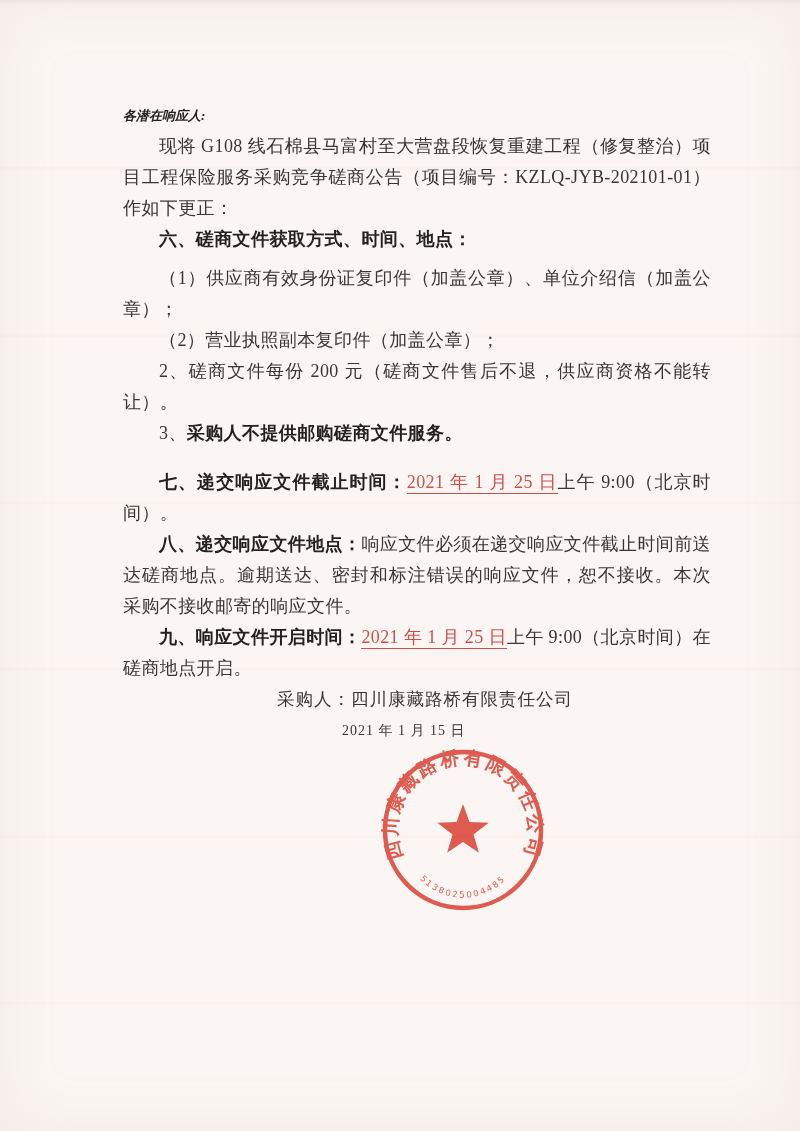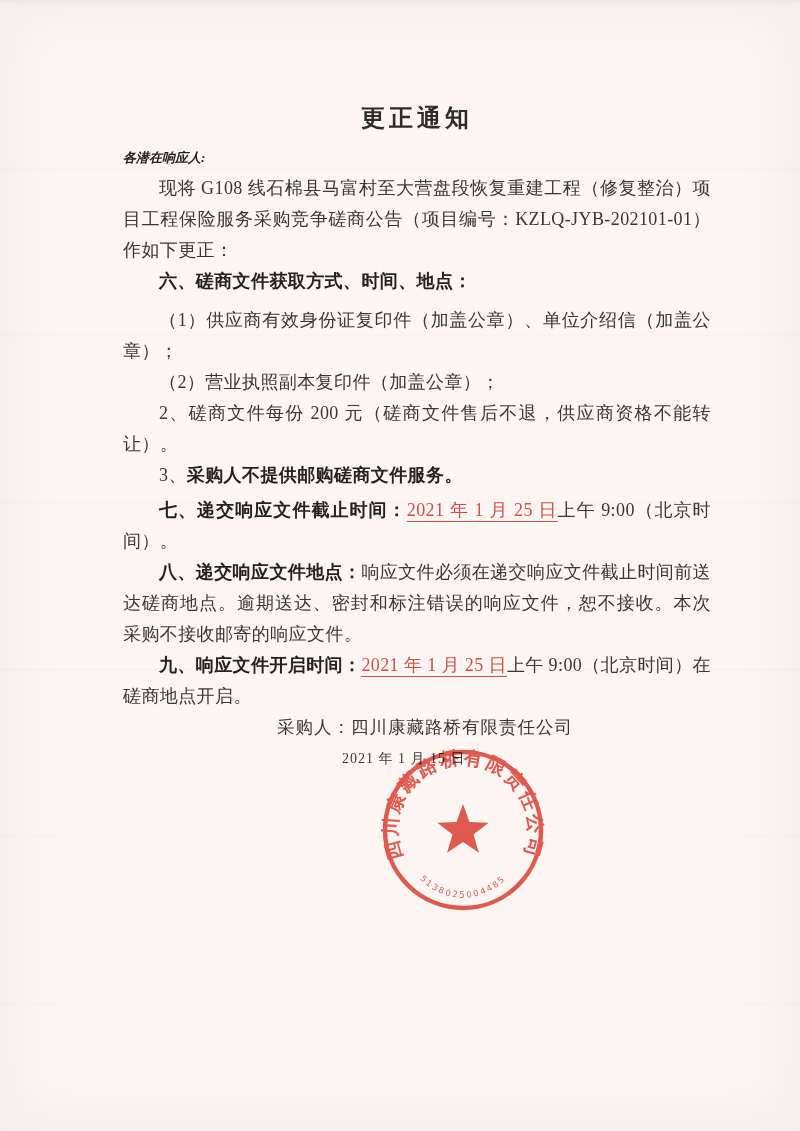--- a/index.html
+++ b/index.html
@@ -56,21 +56,21 @@
   }
   .indent { text-indent: 2em; }
   .b { font-weight: bold; color: var(--ink-bold); }
   .red { color: var(--red); }
   .red-u {
     color: var(--red);
     border-bottom: 1.5px solid var(--red);
     padding-bottom: 1px;
   }
   .mt-sm { margin-top: 8px; }
-  .mt-md { margin-top: 4px; }
+  .mt-md { margin-top: 18px; }
   .sig-line {
     margin-left: 154px;
     font-size: 17.5px;
     line-height: 31px;
     letter-spacing: 1px;
   }
   .sig-date {
     margin-left: 219px;
     font-size: 14px;
     line-height: 31px;
@@ -100,21 +100,20 @@
     letter-spacing: 2px;
     fill: var(--seal);
   }
 </style>
 </head>
 <body>
 
 <div class="page">
   <div class="doc">
 
-    <h1 class="title">更正通知</h1>
 
     <p class="salutation">各潜在响应人:</p>
 
     <p class="para indent"><span>现将 G108 线石棉县马富村至大营盘段恢复重建工程（修复整治）项目工程保险服务采购竞争磋商公告（项目编号：KZLQ-JYB-202101-01）作如下更正：</span></p>
 
     <p class="para indent b">六、磋商文件获取方式、时间、地点：</p>
 
 
     <p class="para indent mt-sm">（1）供应商有效身份证复印件（加盖公章）、单位介绍信（加盖公章）；</p>
 

